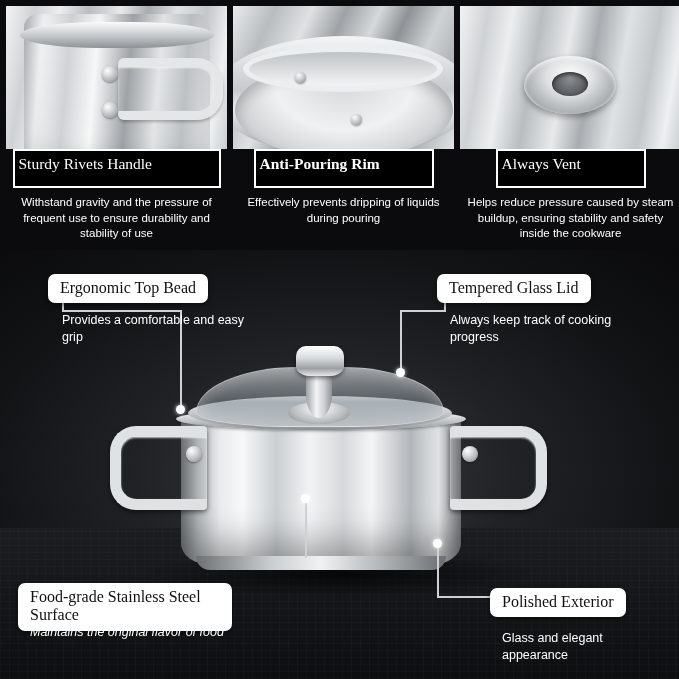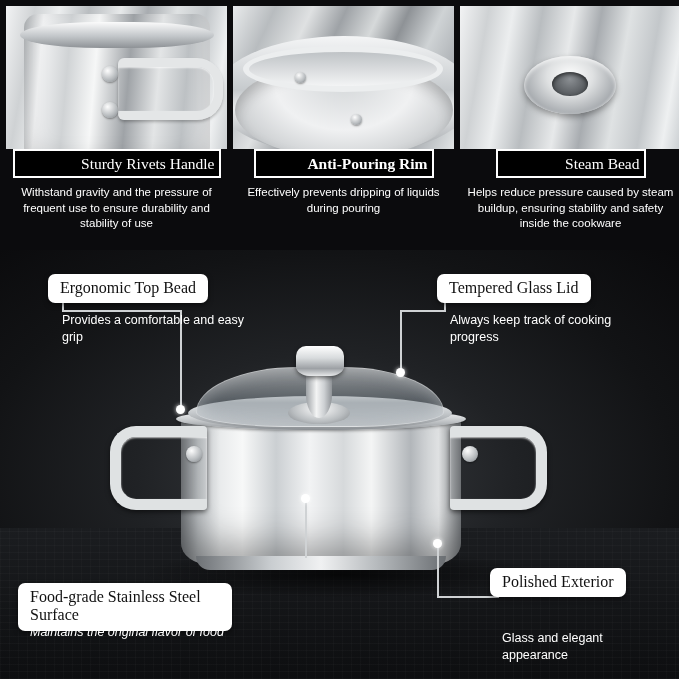--- a/index.html
+++ b/index.html
@@ -140,24 +140,24 @@
     background: radial-gradient(ellipse at 50% 30%, #8b8f93, #5d6165 60%, #3e4245);
     box-shadow: inset 0 2px 4px rgba(0,0,0,.6);
   }
 
   .panel-label {
     position: relative;
     margin: 0 auto;
     background: #000;
     border: 2px solid #ffffff;
     color: #fff;
-    text-align: right;
+    text-align: left;
     font-size: 15.5px;
     font-family: "Liberation Serif", serif;
-    padding: 4px 4px 4px 4px;
+    padding: 4px 4px 14px 4px;
     line-height: 1.1;
     box-sizing: border-box;
   }
   .panel-label.w1 { width: 208px; }
   .panel-label.w2 { width: 180px; font-weight: bold; }
   .panel-label.w3 { width: 150px; }
   .panel-desc {
     color: #ffffff;
     text-align: center;
     font-size: 11.5px;
@@ -352,21 +352,21 @@
       <div class="panel-label w2">Anti-Pouring Rim</div>
       <div class="panel-desc">Effectively prevents dripping of liquids during pouring</div>
     </div>
 
     <div class="panel">
       <div class="panel-photo">
         <div class="metal"></div>
         <div class="vent-ring"></div>
         <div class="vent-hole"></div>
       </div>
-      <div class="panel-label w3">Steam Bead</div>
+      <div class="panel-label w3">Always Vent</div>
       <div class="panel-desc">Helps reduce pressure caused by steam buildup, ensuring stability and safety inside the cookware</div>
     </div>
   </div>
 
   <div class="scene">
     <div class="floor"></div>
     <div class="shadow"></div>
 
     <div class="pot-wrap">
       <div class="pot-body"></div>
@@ -403,16 +403,16 @@
 
   <div class="callout" style="left:48px; top:274px;">Ergonomic Top Bead</div>
   <div class="callout-desc" style="left:62px; top:312px; width:190px;">Provides a comfortable and easy grip</div>
 
   <div class="callout" style="left:437px; top:274px;">Tempered Glass Lid</div>
   <div class="callout-desc" style="left:450px; top:312px; width:190px;">Always keep track of cooking progress</div>
 
   <div class="callout multiline" style="left:18px; top:583px; width:190px;">Food-grade Stainless Steel Surface</div>
   <div class="callout-desc" style="left:30px; top:624px; width:200px;font-style:italic;">Maintains the original flavor of food</div>
 
-  <div class="callout" style="left:490px; top:568px;">Polished Exterior</div>
+  <div class="callout" style="left:490px; top:588px;">Polished Exterior</div>
   <div class="callout-desc" style="left:502px; top:630px; width:170px;">Glass and elegant appearance</div>
 
 </div>
 
 </body></html>

